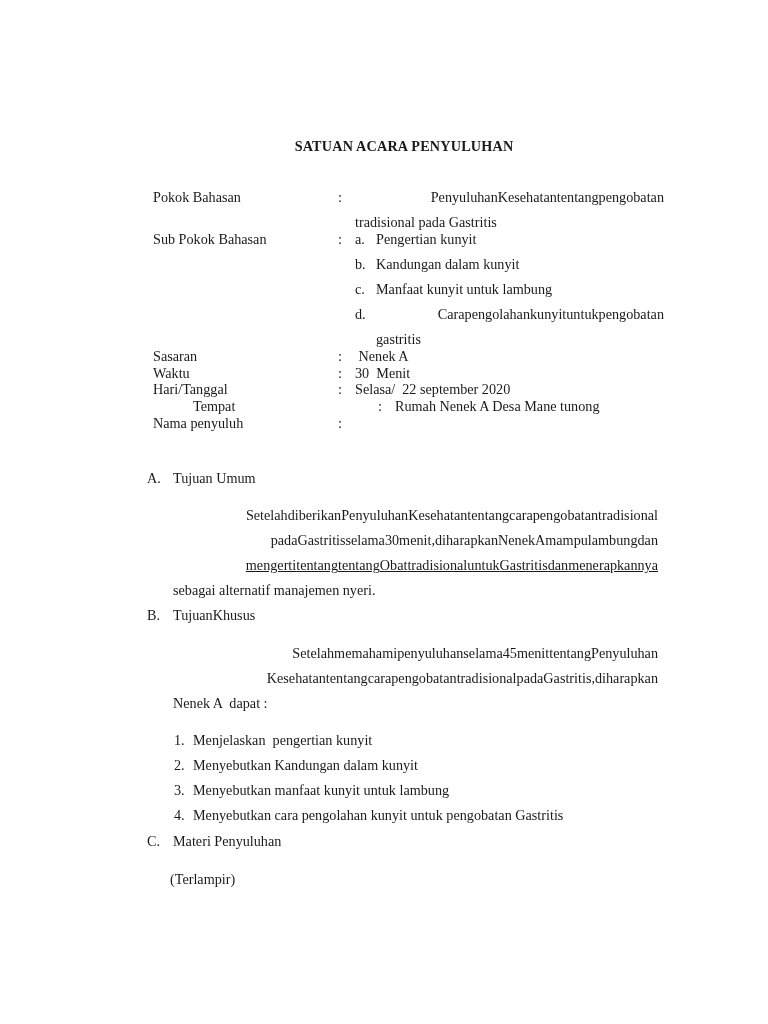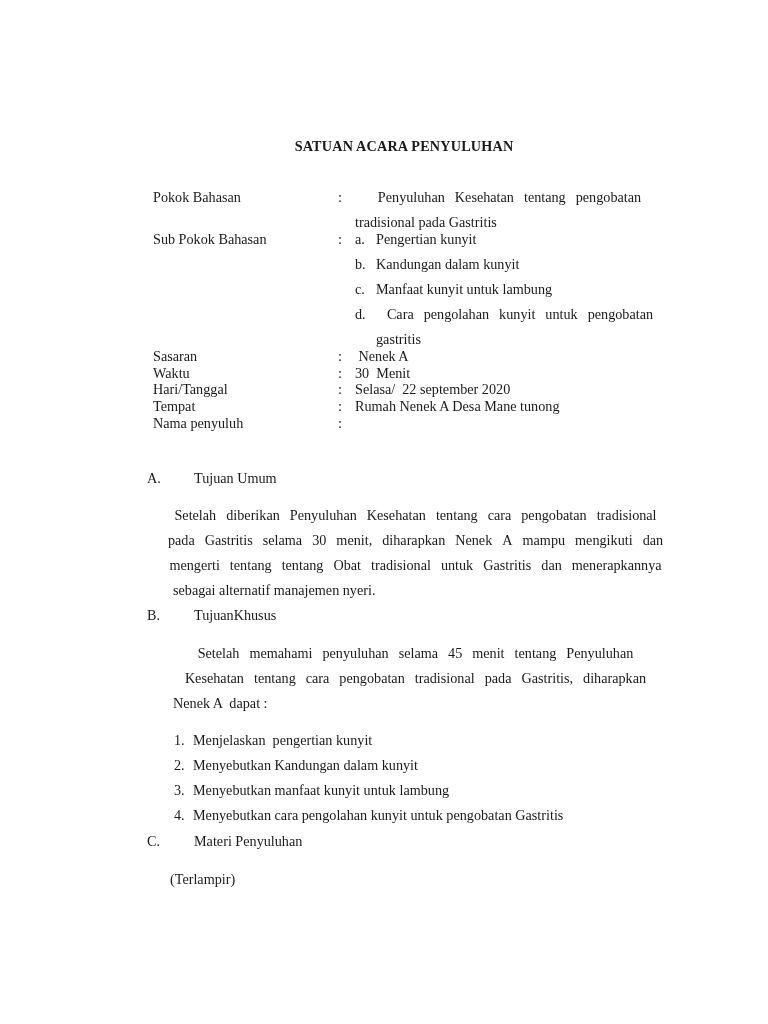--- a/index.html
+++ b/index.html
@@ -90,45 +90,43 @@
     .section-letter {
       position: absolute;
       left: 0;
       top: 0;
     }
     .section-title {
       position: absolute;
       left: 26px;
       top: 0;
       white-space: nowrap;
-      margin-left: 21px;
     }
     .num-item {
       position: absolute;
       left: 174px;
       height: 17px;
       line-height: 17px;
     }
     .num-label {
       position: absolute;
       left: 0;
       top: 0;
     }
     .num-text {
       position: absolute;
       left: 19px;
       top: 0;
       white-space: nowrap;
     }
     .jline {
       display: flex;
-      justify-content: center;
-      position: absolute;
-      white-space: nowrap;
-      gap: 10px;
+      justify-content: flex-end;
+      position: absolute;
+      white-space: nowrap;
     }
   </style>
 </head>
 <body>
 
 <div class="page">
 
   <div class="title">SATUAN ACARA PENYULUHAN</div>
 
   <div class="info-row" style="top:189px;">
@@ -182,21 +180,21 @@
     <span class="info-colon">:</span>
     <span class="info-value" style="white-space:pre;">30  Menit</span>
   </div>
 
   <div class="info-row" style="top:381px;">
     <span class="info-label">Hari/Tanggal</span>
     <span class="info-colon">:</span>
     <span class="info-value" style="white-space:pre;">Selasa/  22 september 2020</span>
   </div>
 
-  <div class="info-row" style="top:398px;">
+  <div class="info-row" style="top:398px;margin-left:40px;">
     <span class="info-label">Tempat</span>
     <span class="info-colon">:</span>
     <span class="info-value">Rumah Nenek A Desa Mane tunong</span>
   </div>
 
   <div class="info-row" style="top:415px;">
     <span class="info-label">Nama penyuluh</span>
     <span class="info-colon">:</span>
   </div>
 
@@ -217,24 +215,24 @@
   <div class="jline" style="left:173px; top:532px; width:485px; line-height:17px;">
     <span>pada</span>
     <span>Gastritis</span>
     <span>selama</span>
     <span>30</span>
     <span>menit,</span>
     <span>diharapkan</span>
     <span>Nenek</span>
     <span>A</span>
     <span>mampu</span>
-    <span>mengikuti</span>
+    <span>lambung</span>
     <span>dan</span>
   </div>
-  <div class="jline" style="left:173px; top:557px; width:485px; line-height:17px;">
+  <div class="jline" style="left:173px; top:557px; width:485px; line-height:17px;text-decoration:underline;">
     <span>mengerti</span>
     <span>tentang</span>
     <span>tentang</span>
     <span>Obat</span>
     <span>tradisional</span>
     <span>untuk</span>
     <span>Gastritis</span>
     <span>dan</span>
     <span>menerapkannya</span>
   </div>

